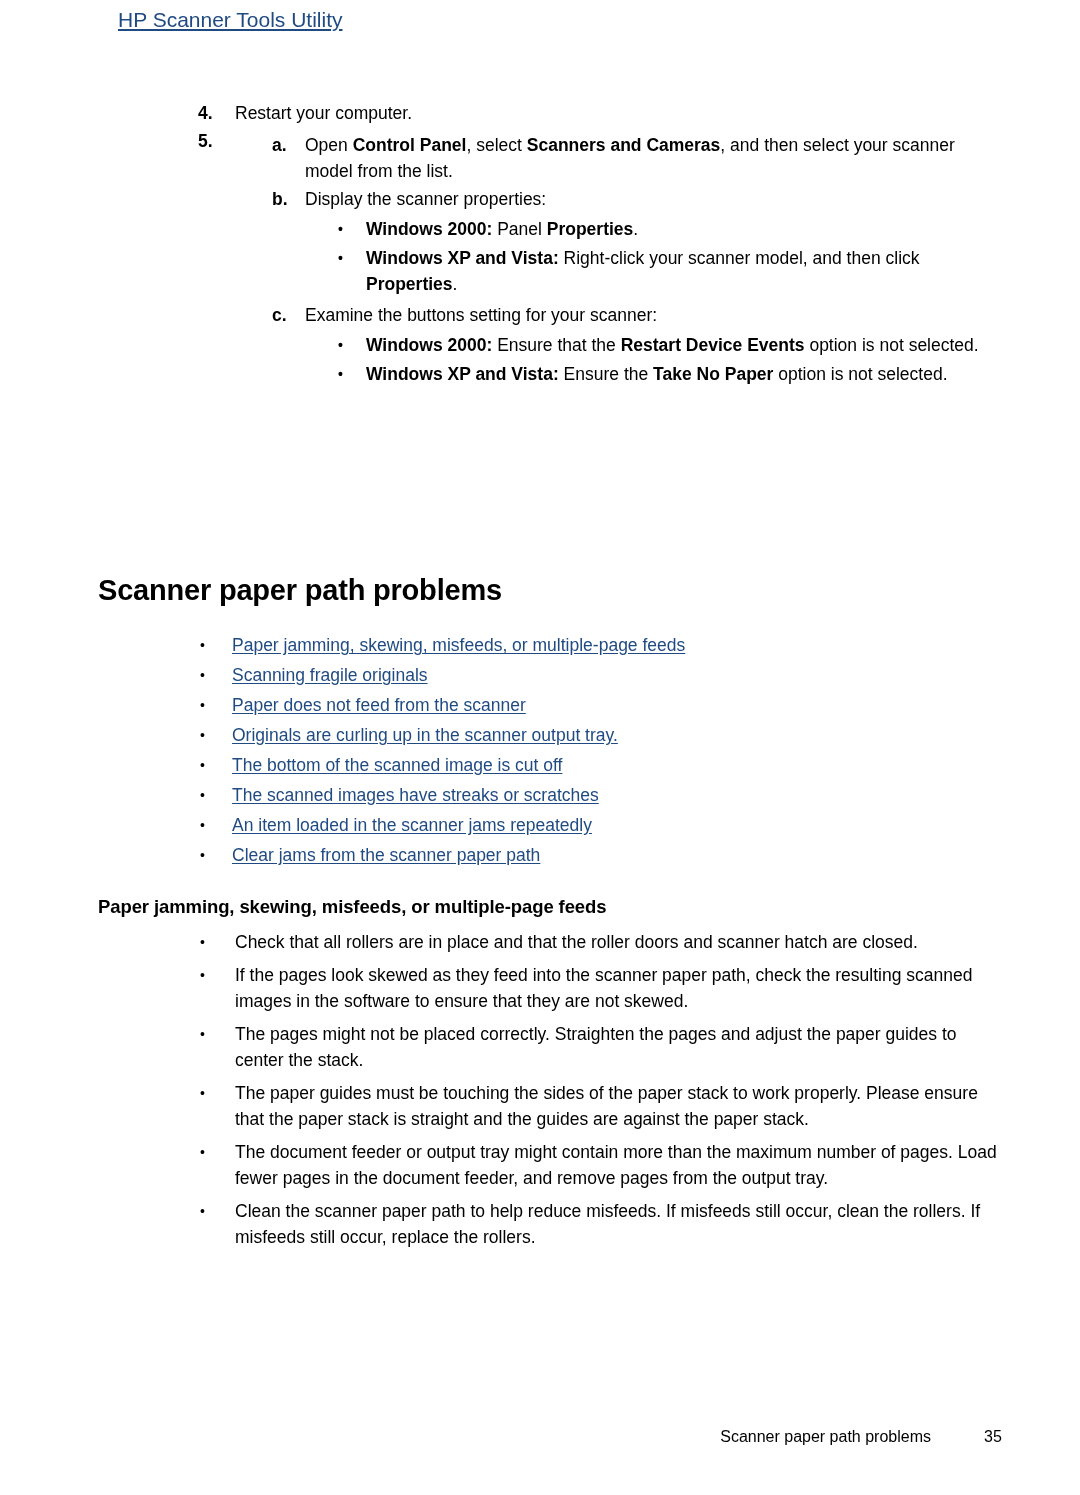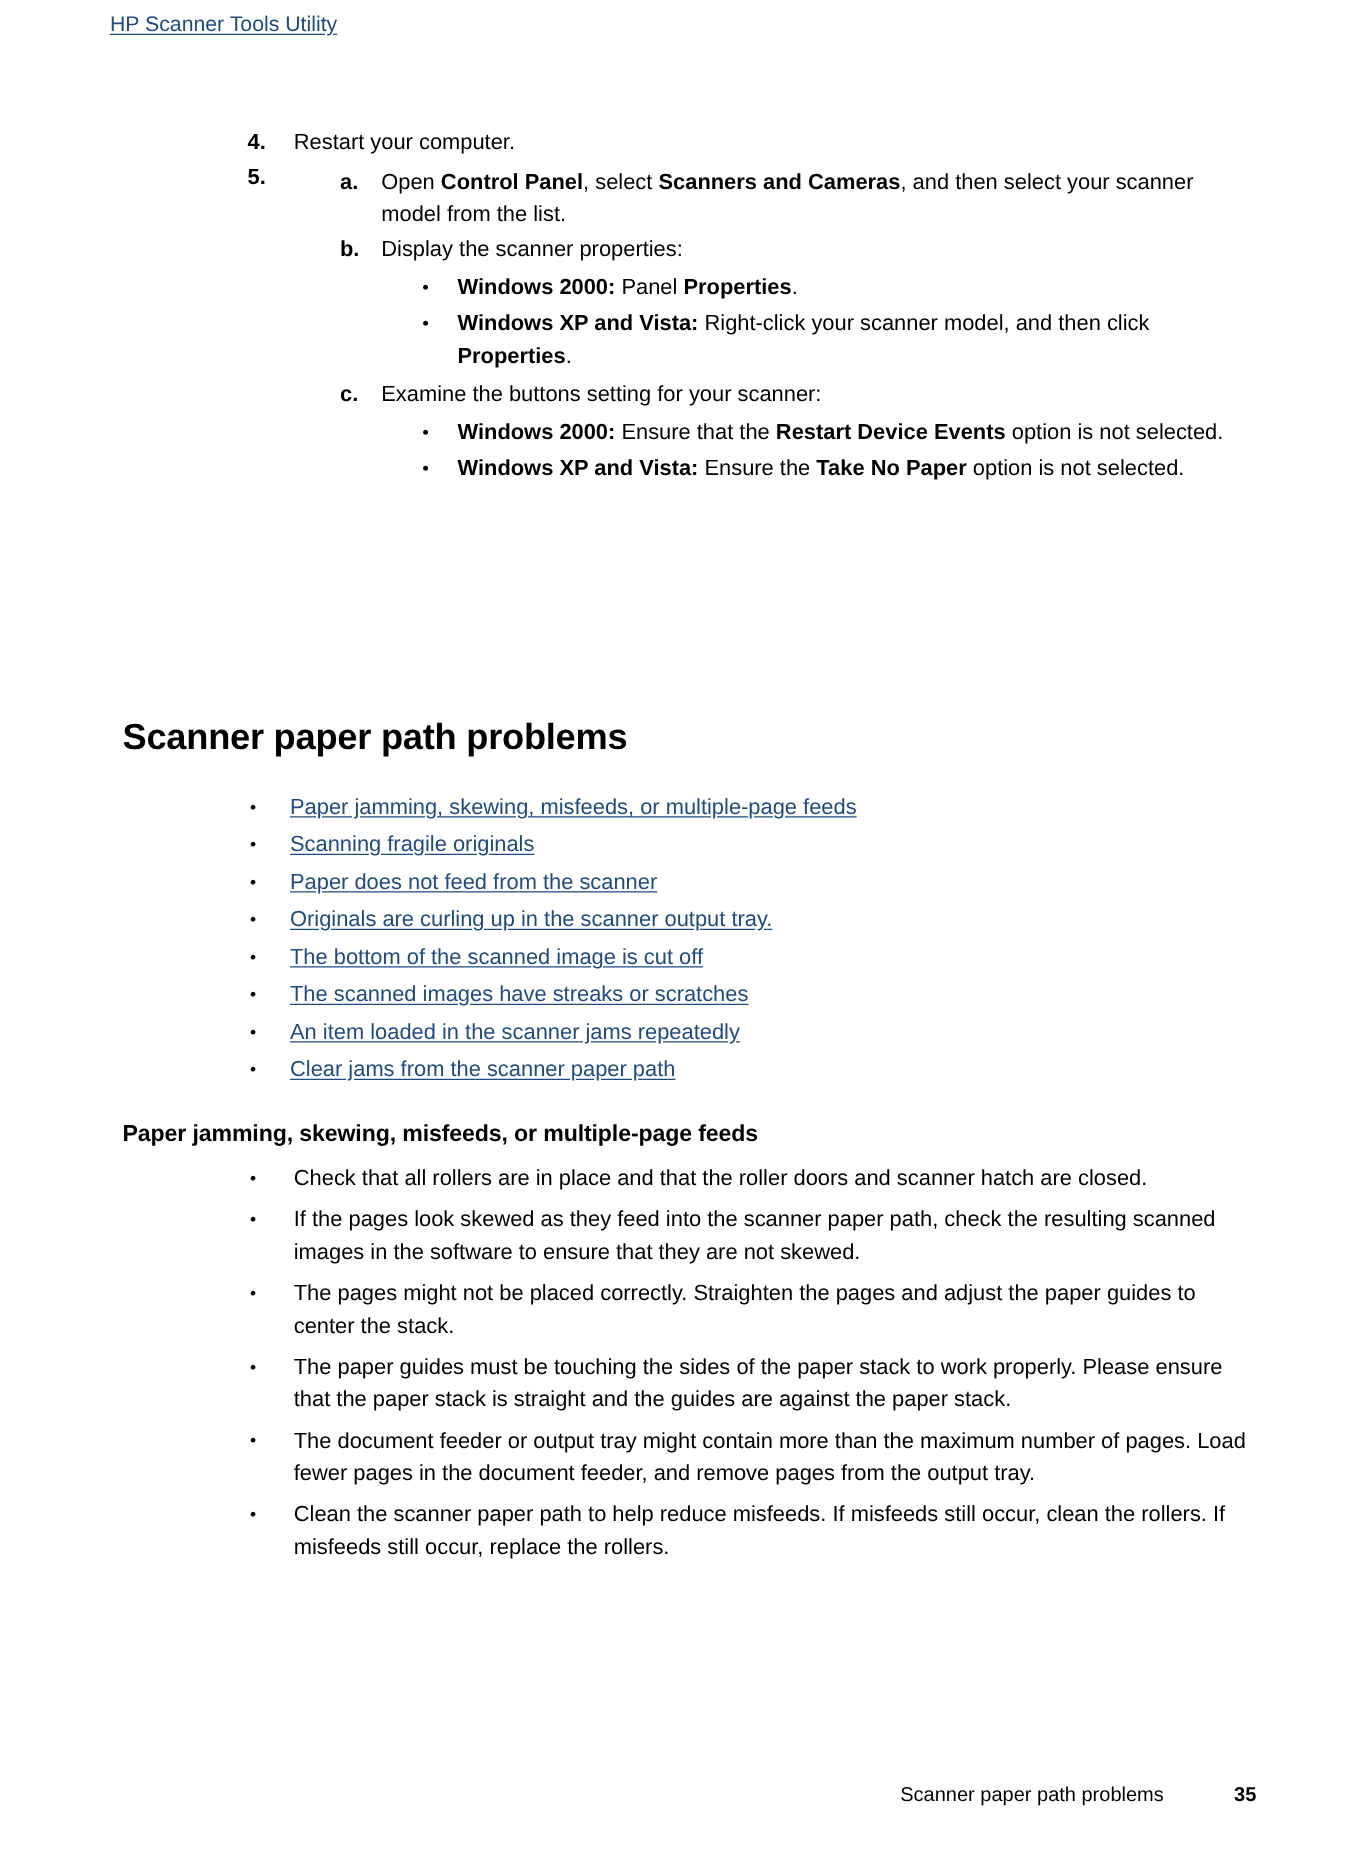--- a/index.html
+++ b/index.html
@@ -81,23 +81,23 @@
 
   
   .see-also {
     margin-left: 198px;
     margin-top: 12px;
     font-size: 17px;
     font-style: italic;
     line-height: 24px;
   }
   .see-also-link-wrap {
-    margin-left: 88px;
+    margin-left: 118px;
     margin-top: 8px;
-    font-size: 17px;
+    font-size: 21px;
     line-height: 24px;
   }
   a.doclink, .doclink {
     color: #1F4A82;
     text-decoration: underline;
     text-underline-offset: 2px;
     cursor: pointer;
   }
 
   
@@ -170,21 +170,21 @@
     font-size: 16px;
   }
   .footer-inner {
     position: absolute;
     right: 75px;
     top: 0;
     display: flex;
     align-items: baseline;
   }
   .footer-title { margin-right: 50px; }
-  .footer-page { min-width: 24px; text-align: right; font-weight: bold; }
+  .footer-page { min-width: 24px; text-align: center; }
 
   b { font-weight: bold; }
 </style>
 </head>
 <body>
 
 <div class="page">
 
   <div class="top-block">
     <ol class="ol-num" id="numbered-steps">

